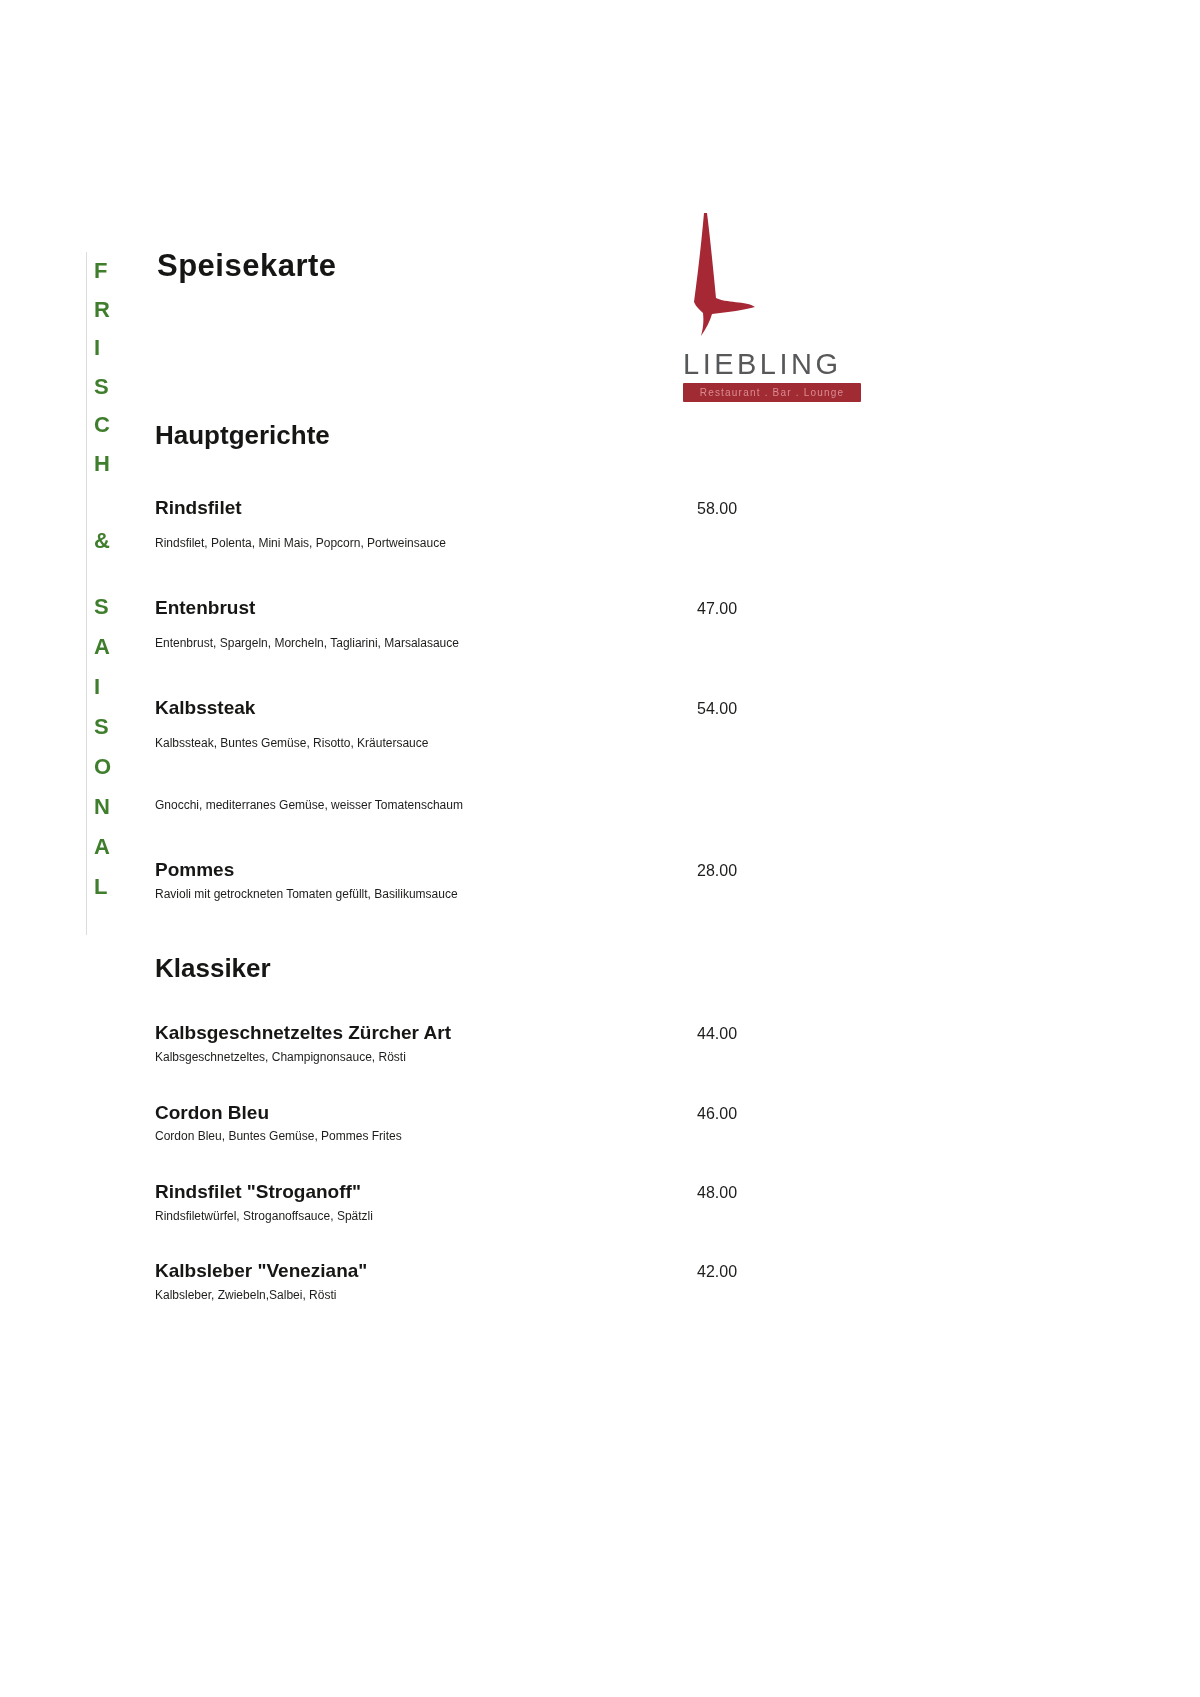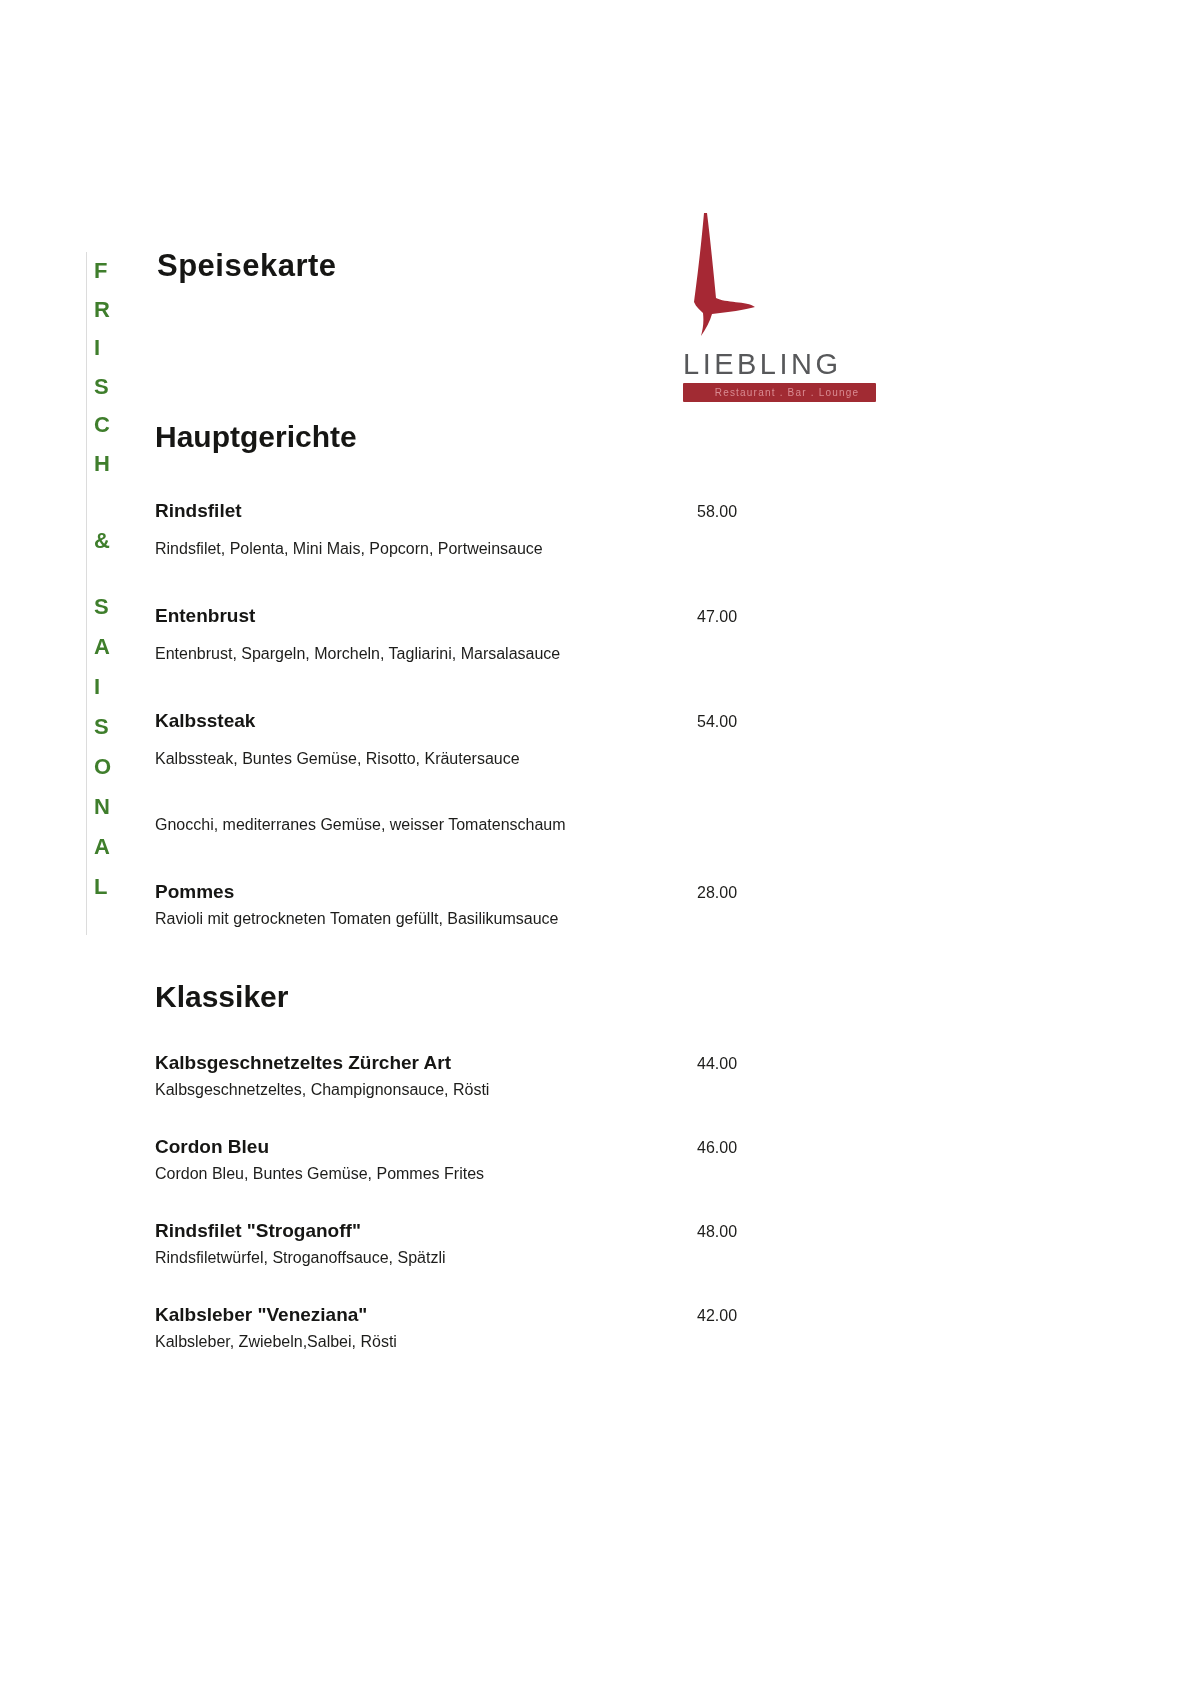--- a/index.html
+++ b/index.html
@@ -50,35 +50,35 @@
   }
   .logo-banner span{
     font-size:10px;letter-spacing:1.2px;line-height:1;white-space:nowrap;
   }
   
   .menu{
     position:absolute;left:155px;top:420px;width:640px;
   }
   .section-title{
     margin:0 0 46px 0;
-    font-size:30px;font-weight:bold;color:#161614;
+    font-size:26px;font-weight:bold;color:#161614;
   }
   .section-title.klassiker{margin-top:52px;margin-bottom:38px;}
   .menu-item{display:block;}
   .item-head{
     display:grid;grid-template-columns:542px 1fr;align-items:baseline;
   }
   .item-name{
     font-size:19px;font-weight:bold;color:#161614;line-height:1.15;
   }
   .item-price{
     font-size:16px;font-weight:400;color:#1d1d1b;line-height:1.15;
   }
   .item-desc{
-    font-size:16px;font-weight:400;color:#1d1d1b;line-height:1.2;
+    font-size:12px;font-weight:400;color:#1d1d1b;line-height:1.2;
   }
   .sp-wide .item-desc{margin-top:17px;}
   .sp-wide{margin-bottom:47px;}
   .sp-tight .item-desc{margin-top:6px;}
   .sp-tight{margin-bottom:37px;}
 </style>
 </head>
 <body>
 
 <div class="page">
@@ -111,21 +111,21 @@
            C14,35 10,68 7,90
            C9,95 13,98 16,101
            C17,110 16,117 14,124
            C19,117 23,109 25,102
            C41,100 58,98 68,95
            C60,89 38,91 29,86
            C26,55 23,25 20,1
            Z" fill="#a62834"></path>
     </svg>
     <div class="logo-word" style="color: rgb(87, 88, 90);">LIEBLING</div>
-    <div class="logo-banner" style="background: rgb(161, 43, 51); padding-left: 15px;">
+    <div class="logo-banner" style="background: rgb(161, 43, 51);">
       <span style="color: rgb(217, 139, 146);">Restaurant . Bar . Lounge</span>
     </div>
   </div>
 
   <div class="menu">
       <h2 class="section-title">Hauptgerichte</h2>
       <div class="menu-item sp-wide">
         <div class="item-head">
           <div class="item-name">Rindsfilet</div>
           <div class="item-price">58.00</div>

